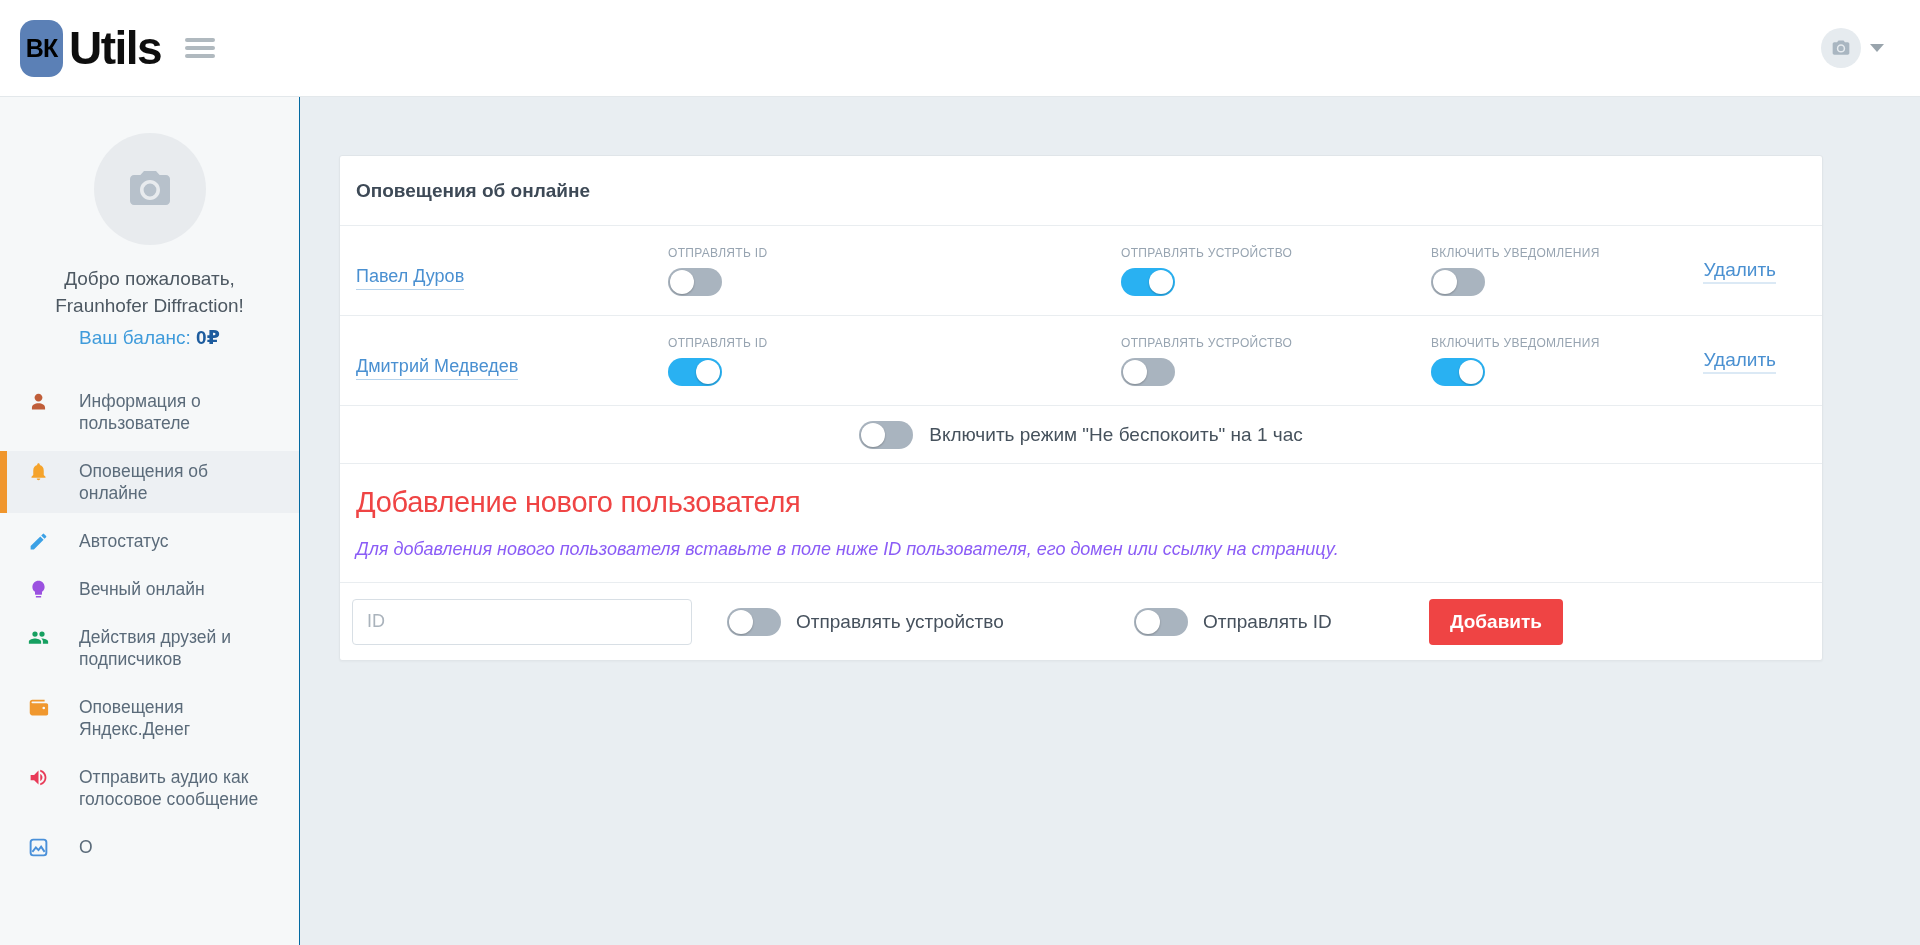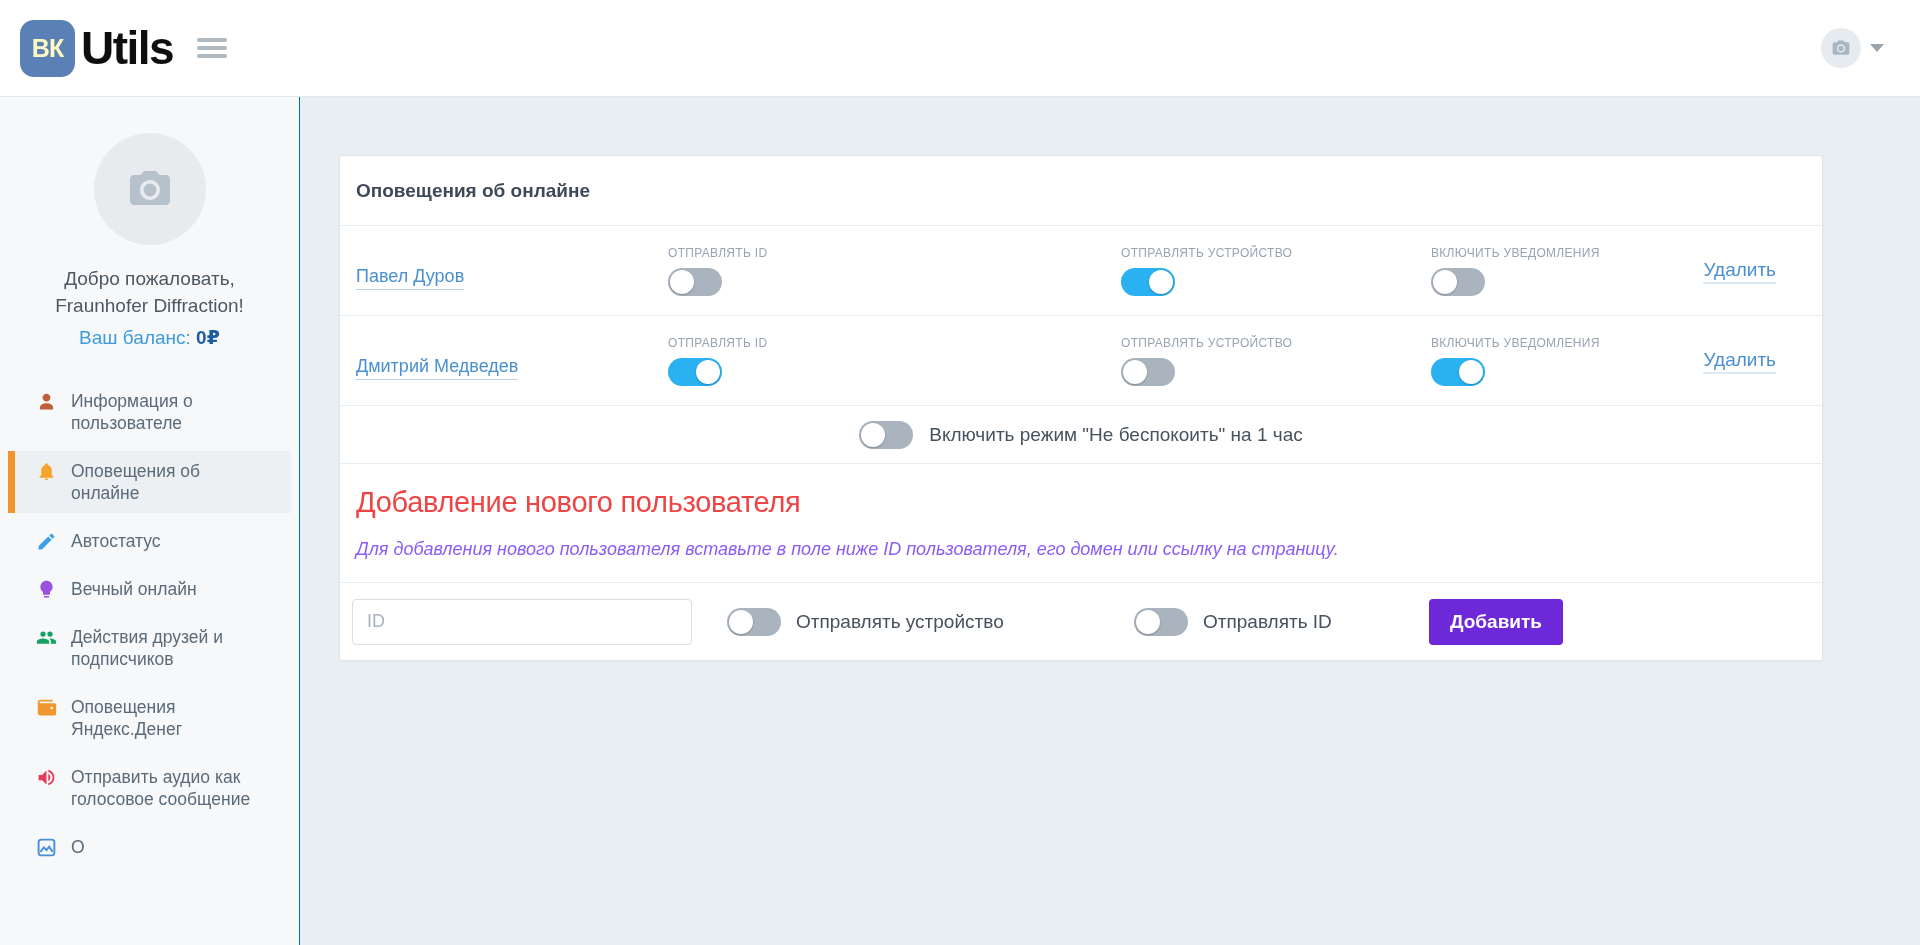--- a/index.html
+++ b/index.html
@@ -3,22 +3,22 @@
 <meta charset="utf-8">
 <style>
   * { margin:0; padding:0; box-sizing:border-box; }
   html,body { width:1920px; height:945px; overflow:hidden;
     font-family:"Liberation Sans","DejaVu Sans",sans-serif; background:#e9eef2; }
 
   
   .app-header { height:97px; background:#fff; border-bottom:1px solid #e3e8eb;
     display:flex; align-items:center; padding:0 36px 0 20px; }
   .logo-group { display:flex; align-items:center; cursor:pointer; }
-  .vk-square { width:55px; height:57px; border-radius:14px; background:#5b80b6;
-    color:#fef9c3; font-weight:700; font-size:25px; letter-spacing:-1px;
+  .vk-square { width:43px; height:57px; border-radius:14px; background:#5b80b6;
+    color:#000000; font-weight:700; font-size:25px; letter-spacing:-1px;
     display:flex; align-items:center; justify-content:center; }
   .logo-text { font-size:46px; font-weight:700; color:#0e0e0e; margin-left:6px; letter-spacing:-1.5px; }
   .hamburger { margin-left:24px; display:flex; flex-direction:column; gap:4px; cursor:pointer; }
   .hamburger span { width:30px; height:4px; border-radius:2px; background:#b0b9bf; }
   .header-right { margin-left:auto; display:flex; align-items:center; gap:9px; }
   .avatar-sm { width:40px; height:40px; border-radius:50%; background:#e6ebef;
     display:flex; align-items:center; justify-content:center; cursor:pointer; }
   .caret { width:0; height:0; border-left:7px solid transparent; border-right:7px solid transparent;
     border-top:8px solid #99a4ac; cursor:pointer; }
 
@@ -31,22 +31,22 @@
   
   .profile { text-align:center; }
   .avatar-lg { width:112px; height:112px; border-radius:50%; background:#e8ebee;
     margin:36px auto 0; display:flex; align-items:center; justify-content:center; }
   .welcome { margin-top:20px; font-size:19px; line-height:27px; color:#4d5862; }
   .balance { margin-top:7px; font-size:19px; color:#3f9bdb; cursor:pointer; }
   .balance b { color:#1d5c9e; font-weight:700; }
 
   
   .nav { margin-top:32px; list-style:none; }
-  .nav li { display:flex; align-items:flex-start; padding:9px 18px 9px 28px; margin:8px 8px;
-    position:relative; cursor:pointer; }
+  .nav li { display:flex; align-items:flex-start; padding:9px 18px 9px 28px; margin:8px 0;
+    position:relative; cursor:pointer;gap:16px; }
   .nav li.active { background:#edf0f3; }
   .nav li.active::before { content:""; position:absolute; left:0; top:0; bottom:0; width:7px;
     background:#f0962d; }
   .nav .nicon { width:21px; height:21px; flex:0 0 21px; margin-right:14px; margin-top:1px; }
   .nav .nlabel { font-size:17.5px; line-height:22px; color:#5b6b7a; }
 
   
   .card { width:1484px; margin:58px 0 0 39px; background:#fff;
     border:1px solid #e0e5e9; border-radius:3px; box-shadow:0 1px 2px rgba(0,0,0,.03); }
   .card-header { height:70px; line-height:70px; padding:0 16px; border-bottom:1px solid #e9edf0;
@@ -82,21 +82,21 @@
   .add-row { position:relative; height:77px; }
   .id-input { position:absolute; left:12px; top:50%; transform:translateY(-50%);
     width:340px; height:46px; border:1px solid #d8dfe5; border-radius:4px; padding:0 14px;
     font-size:18px; color:#45505c; font-family:inherit; outline:none; }
   .id-input::placeholder { color:#aab3bc; }
   .add-g { position:absolute; top:50%; transform:translateY(-50%);
     display:flex; align-items:center; gap:15px; }
   .ag1 { left:387px; } .ag2 { left:794px; }
   .add-g .alabel { font-size:19px; color:#46515d; }
   .add-btn { position:absolute; left:1089px; top:50%; transform:translateY(-50%);
-    width:134px; height:46px; background:#6d28d9; color:#fff; border:none; border-radius:4px;
+    width:134px; height:46px; background:#ef4444; color:#fff; border:none; border-radius:4px;
     font-size:19px; font-weight:700; font-family:inherit; cursor:pointer; }
 </style>
 </head>
 <body>
 
 <header class="app-header">
   <div class="logo-group">
     <div class="vk-square">ВК</div>
     <div class="logo-text">Utils</div>
   </div>

